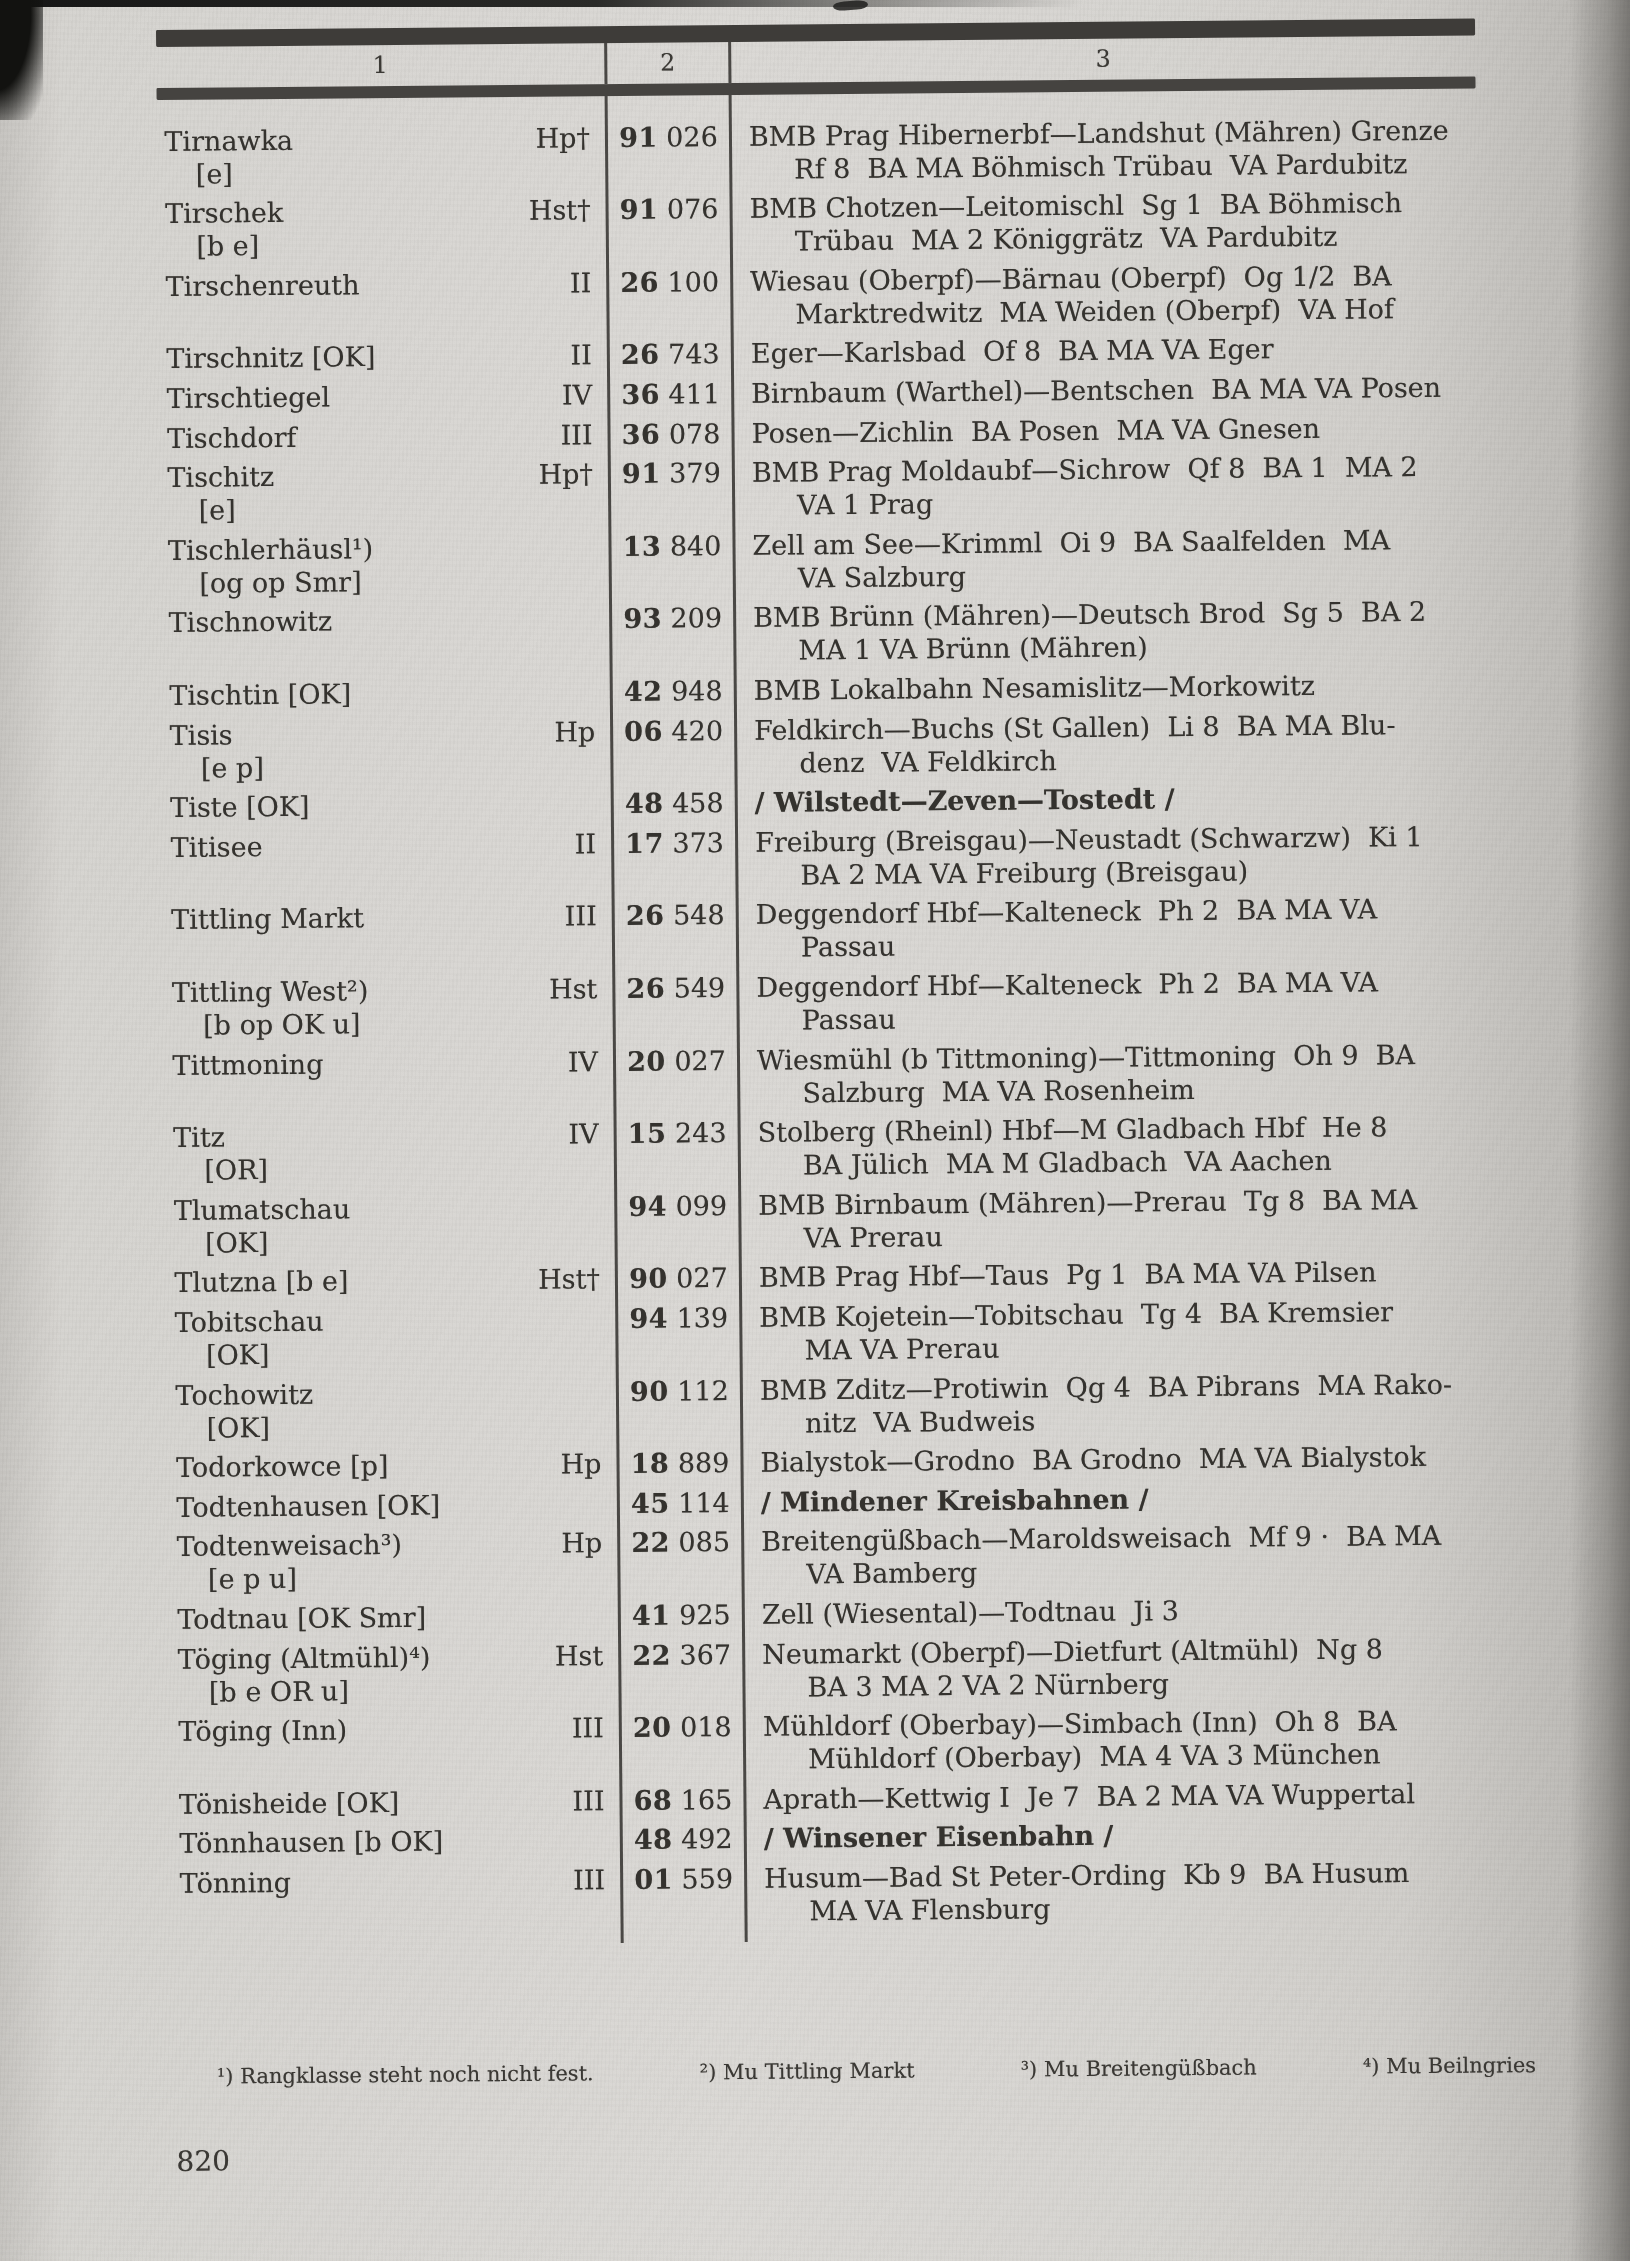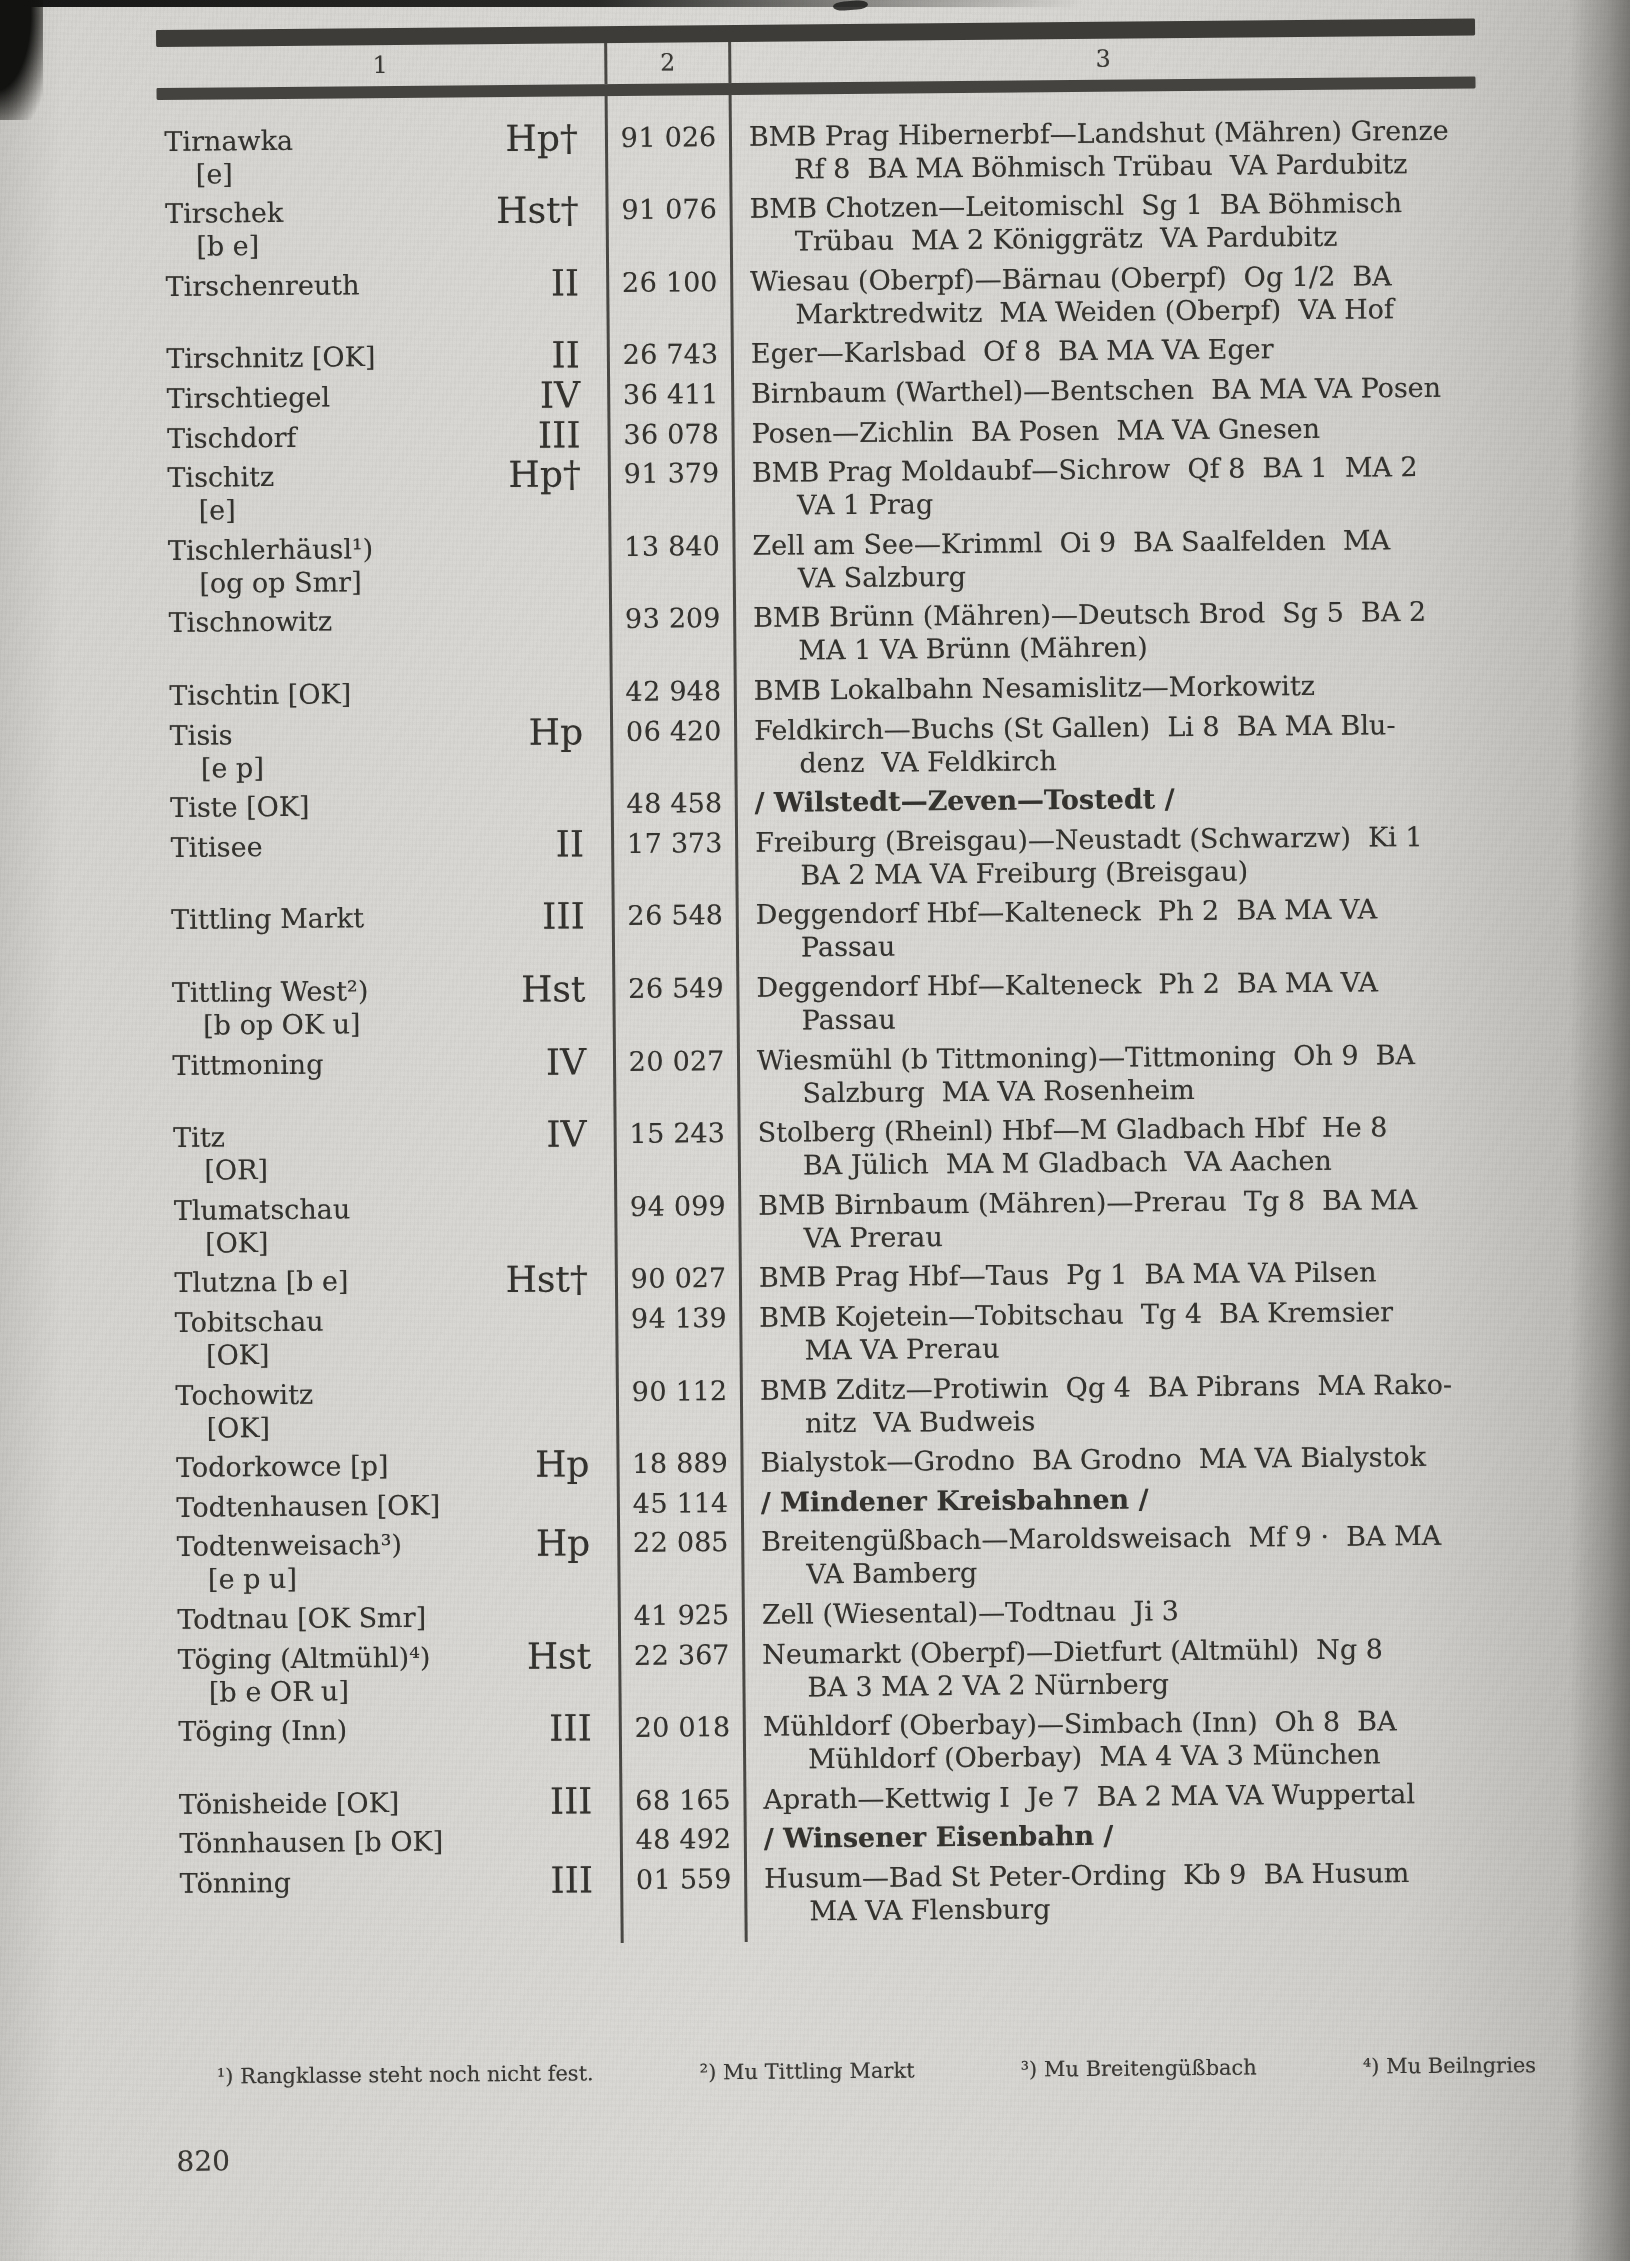--- a/index.html
+++ b/index.html
@@ -47,22 +47,22 @@
   .tbody .row:first-child>div{padding-top:24.5px;}
   .tbody .row:last-child>div{padding-bottom:14px;}
   .c1{width:448px;padding-left:7.5px;}
   .c2{width:127px;border-left:3.3px solid #4a4845;border-right:3.3px solid #4a4845;text-align:center;}
   .c3{flex:1;padding-left:17px;padding-right:3.8px;}
 
   .ln{font-size:27px;line-height:33px;white-space:pre-wrap;}
   .ind{padding-left:31px;}
   .rind{padding-left:45px;}
   .bold{font-weight:bold;}
-  .cls{float:right;font-size:36px;line-height:33px;padding-right:27px;}
-  .num .nb{font-weight:normal;letter-spacing:0.5px;}
+  .cls{float:right;font-size:27px;line-height:33px;padding-right:15px;}
+  .num .nb{font-weight:bold;letter-spacing:0.5px;}
 
   .foot{margin-top:118px;display:flex;gap:106px;padding-left:43px;}
   .foot span{font-size:21px;line-height:24.5px;white-space:pre;color:#3a3834;}
   .pagenum{margin-top:56px;font-size:28px;padding-left:1.9px;color:#3a3834;}
 </style>
 </head>
 <body>
 
 <div class="page">
   <div class="grain"></div>

